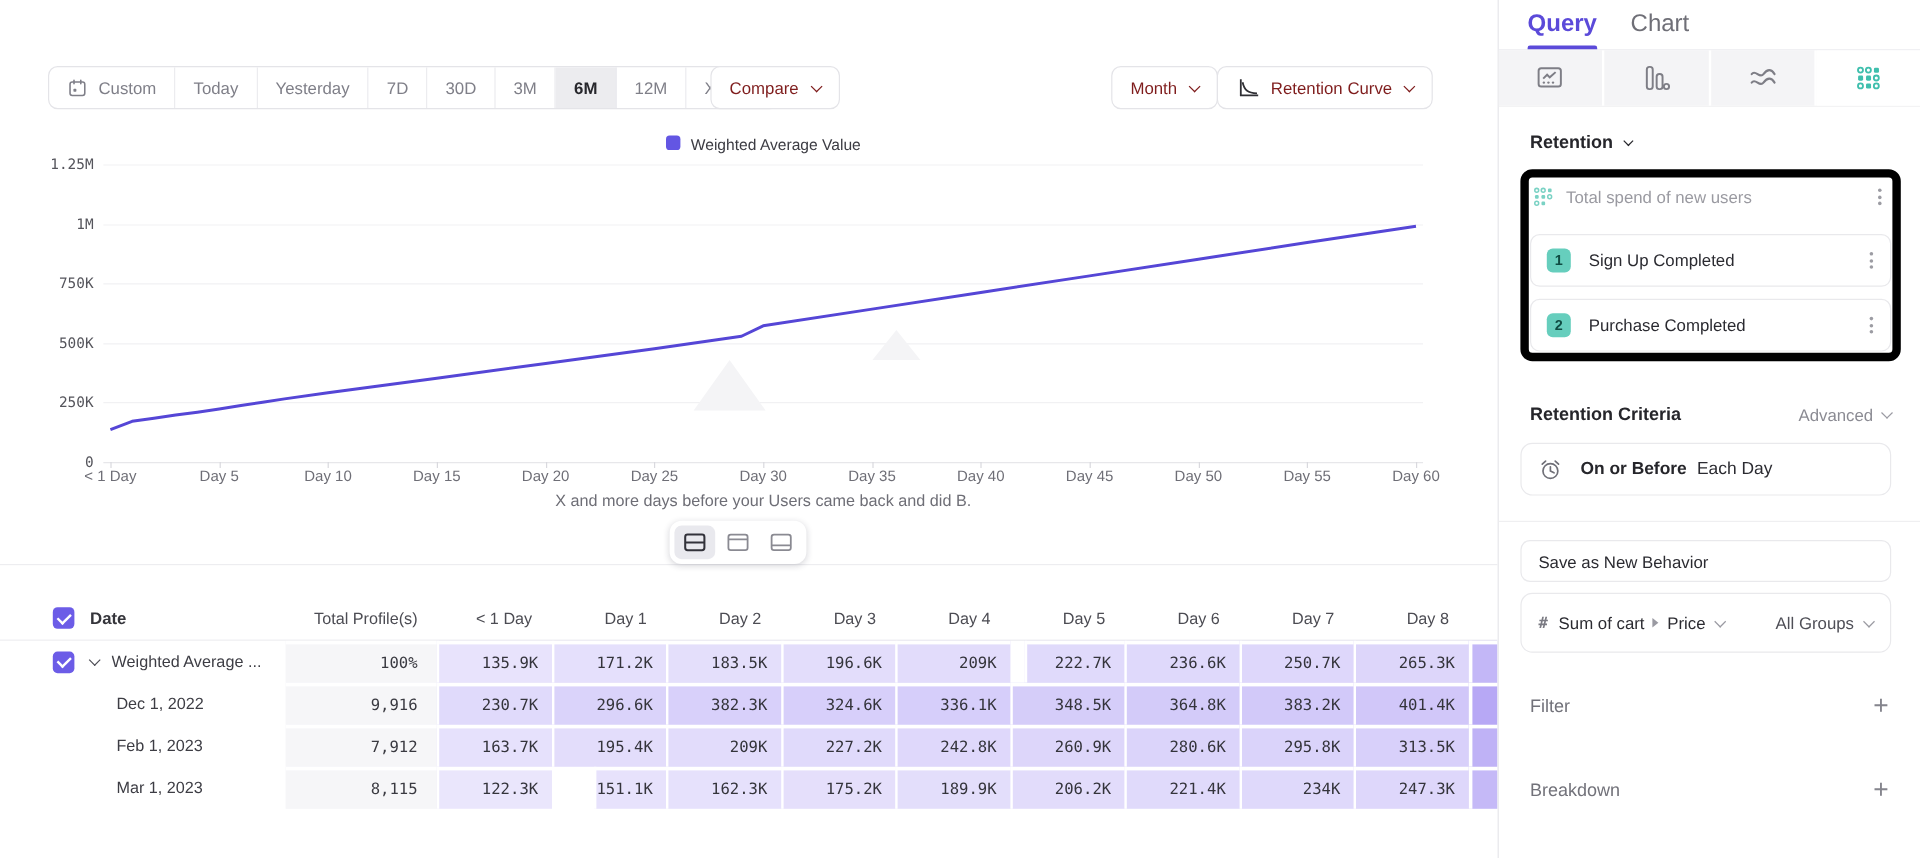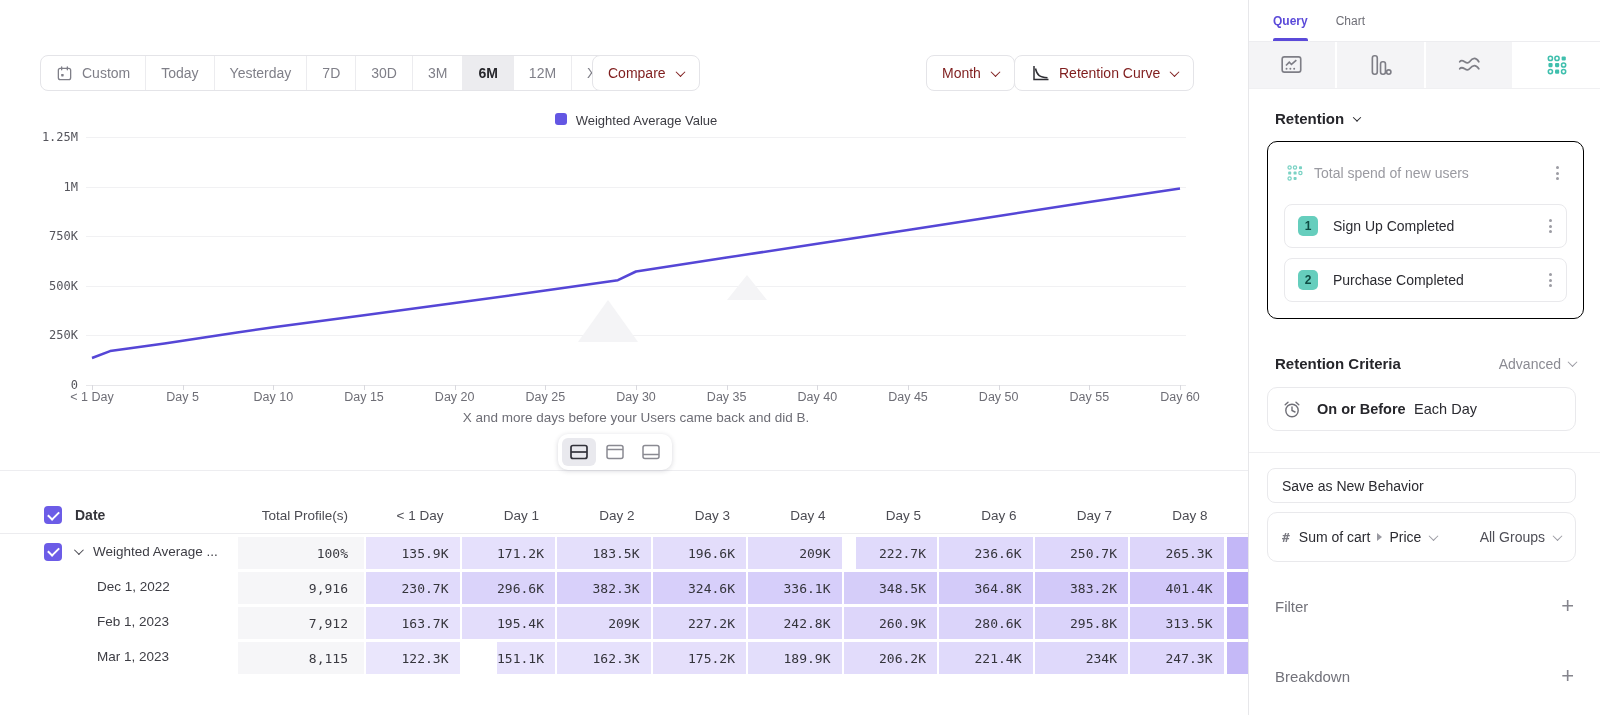--- a/index.html
+++ b/index.html
@@ -57,29 +57,29 @@
   .expand-chev { display:inline-block; width:7px; height:7px; border-right:1.6px solid #4a4a52; border-bottom:1.6px solid #4a4a52;
     transform:rotate(45deg) translateY(-2px); flex:none; cursor:pointer; }
   .cell-total { background:#f6f6f8; border-top:3px solid #fff; display:flex; align-items:center; justify-content:flex-end;
     padding-right:16px; font-family:"DejaVu Sans Mono", monospace; font-size:13px; color:#3a3a41; }
   .cell-val { border-top:3px solid #fff; border-left:2px solid #fff; display:flex; align-items:center; justify-content:flex-end;
     padding-right:11px; font-family:"DejaVu Sans Mono", monospace; font-size:13px; color:#34343b; }
   .cell-sliver { border-top:3px solid #fff; border-left:3px solid #fff; }
 
   
   .tabs { height:42px; border-bottom:1px solid #ededf0; display:flex; gap:28px; padding-left:24px; align-items:center; }
-  .tab { position:relative; height:100%; display:flex; align-items:center; font-size:12px; color:#6f6f77; cursor:pointer; }
+  .tab { position:relative; height:100%; display:flex; align-items:center; font-size:20px; color:#6f6f77; cursor:pointer; }
   .tab.active { color:#5B4AD9; font-weight:700; }
   .tab.active::after { content:""; position:absolute; left:0; right:0; bottom:0; height:3px; border-radius:2px 2px 0 0; background:#5B4AD9; }
   .icon-row { display:flex; height:47px; border-bottom:1px solid #f0f0f2; }
   .icon-cell { flex:1; display:flex; align-items:center; justify-content:center; background:#f4f4f6; border-right:2px solid #fff; cursor:pointer; }
   .icon-cell:last-child { border-right:none; }
   .icon-cell.active { background:#fff; }
   .section-head { margin:21px 24px 0 26px; display:flex; align-items:center; gap:8px; font-size:15px; font-weight:700; color:#26262b; cursor:pointer; }
-  .behavior-card { margin:14px 16px 0 18px; border:1px solid #000000; border-radius:10px; padding:16px; }
+  .behavior-card { margin:14px 16px 0 18px; border:7px solid #000000; border-radius:10px; padding:1px; }
   .behavior-head { display:flex; align-items:center; gap:10px; padding:4px 2px 10px; }
   .behavior-title { font-size:14px; color:#9a9aa1; flex:1; }
   .kebab { display:flex; flex-direction:column; gap:2.5px; padding:4px 6px; cursor:pointer; }
   .kebab i { width:3px; height:3px; border-radius:50%; background:#9c9ca3; }
   .step-card { border:1px solid #e9e9ec; border-radius:8px; height:44px; display:flex; align-items:center; gap:15px; padding:0 8px 0 13px; margin-top:10px; background:#fff; cursor:pointer; }
   .step-badge { width:20px; height:20px; border-radius:5px; background:#66CEBD; color:#0F4C43; font-size:12px; font-weight:700;
     display:flex; align-items:center; justify-content:center; flex:none; }
   .step-label { font-size:14px; font-weight:500; color:#2b2b31; flex:1; }
   .criteria-row { margin:36px 24px 0 26px; display:flex; align-items:center; justify-content:space-between; }
   .criteria-label { font-size:15px; font-weight:700; color:#26262b; }

